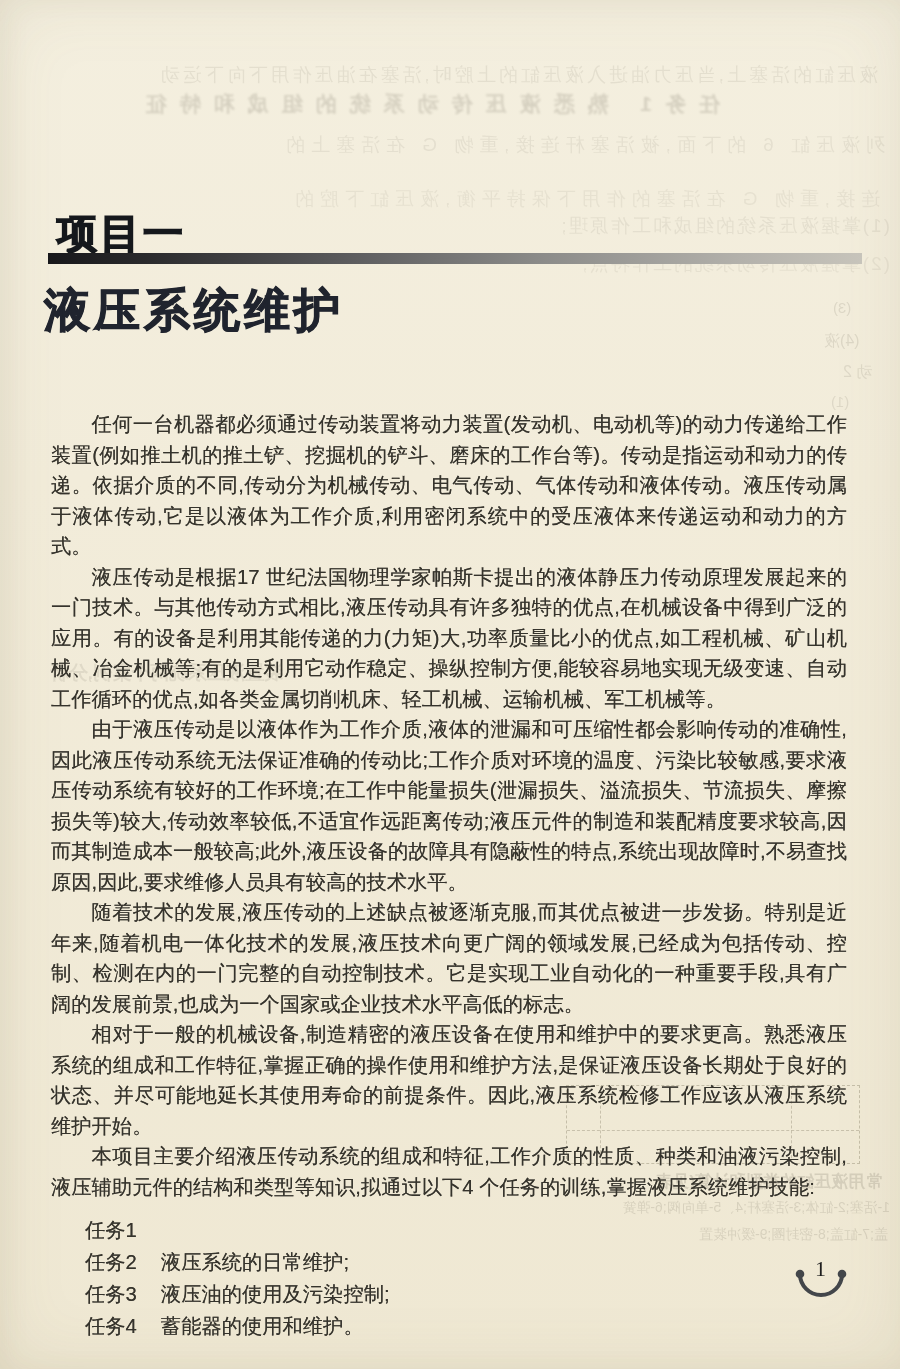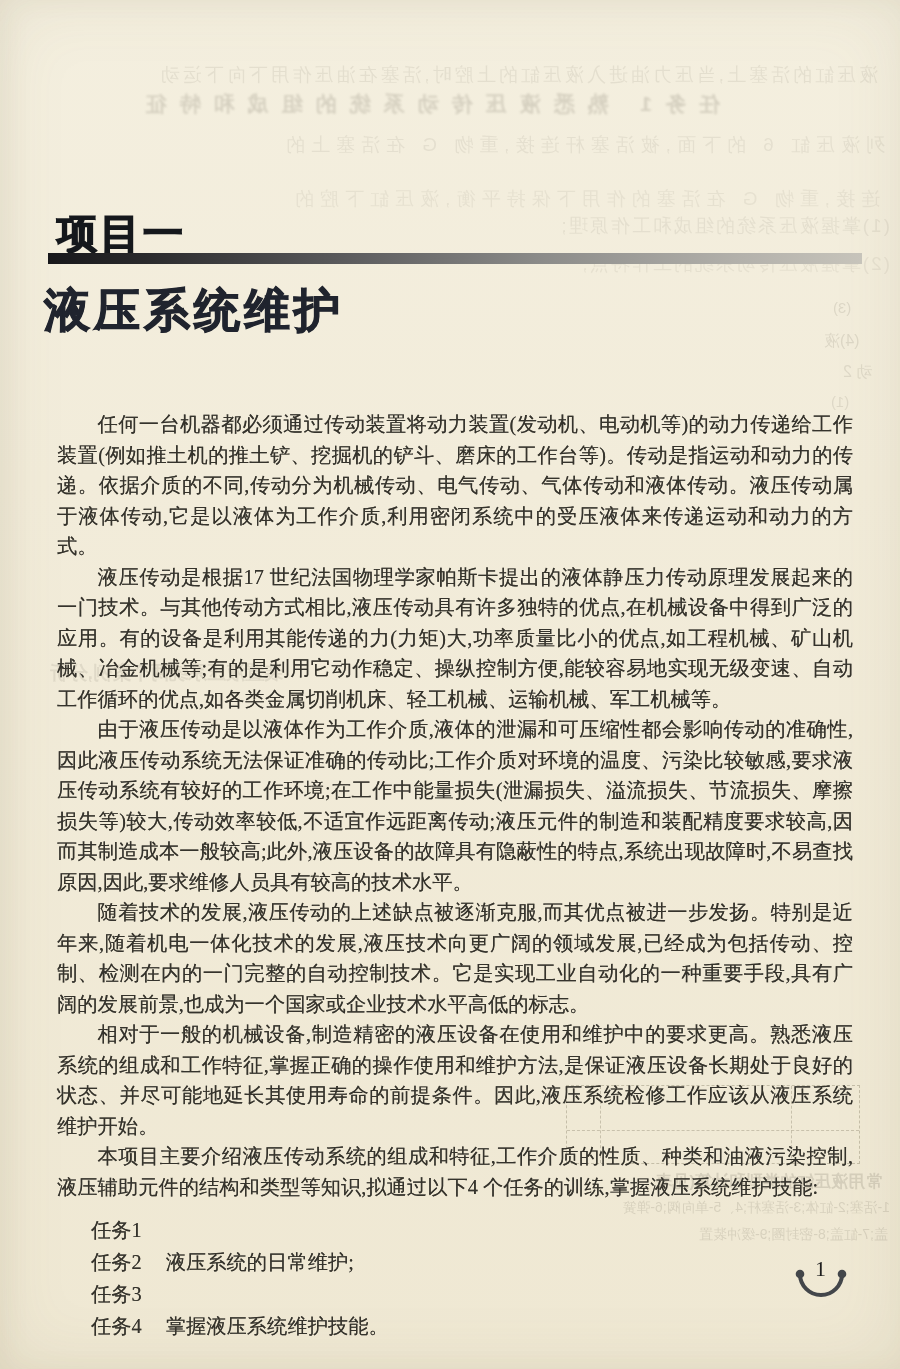--- a/index.html
+++ b/index.html
@@ -63,26 +63,25 @@
     background:linear-gradient(90deg,#17171a 0%, #2a2a2c 12%, #58585a 35%, #8a8a88 60%, #b3b1ab 85%, #c7c4bb 100%);
   }
   .page-title {
     position:absolute; left:44px; top:280px;
     font-size:46px; font-weight:900; letter-spacing:4px;
     color:#20242e; -webkit-text-stroke:1px #20242e;
   }
 
   
   .body-text {
-    position:absolute; left:57px; top:409px; width:796px;
+    position:absolute; left:51px; top:409px; width:796px;
     font-size:20.3px; line-height:30.5px;
     text-align:justify; text-justify:inter-ideograph;
     color:#35332c;
     text-shadow:0 0 .4px rgba(53,51,44,.75);
-    font-family:Liberation Serif, serif;
   }
   .body-text p { margin:0; text-indent:2em; }
 
   .task-list { margin-top:12px; line-height:32px; }
   .task-row  { display:flex; padding-left:34px; }
   .task-label{ flex:0 0 auto; margin-right:24px; }
   .task-text { flex:0 0 auto; }
 
   
   .pagenum-wrap { position:absolute; left:793px; top:1256px; width:60px; height:48px; }
@@ -133,24 +132,25 @@
     <div class="task-list">
       <div class="task-row">
         <span class="task-label">任务1</span>
       </div>
       <div class="task-row">
         <span class="task-label">任务2</span>
         <span class="task-text">液压系统的日常维护;</span>
       </div>
       <div class="task-row">
         <span class="task-label">任务3</span>
+        <span class="task-text">液压油的使用及污染控制;</span>
       </div>
       <div class="task-row">
         <span class="task-label">任务4</span>
-        <span class="task-text">掌握液压系统维护技能。</span>
+        <span class="task-text">蓄能器的使用和维护。</span>
       </div>
     </div>
   </div>
 
   <div class="pagenum-wrap">
     <span class="pagenum">1</span>
     <svg width="56" height="34" viewBox="0 0 56 34">
       <path d="M 7 5 A 21 21 0 0 0 49 5" fill="none" stroke="#43464a" stroke-width="4" stroke-linecap="round"></path>
       <circle cx="7" cy="5" r="4.3" fill="#43464a"></circle>
       <circle cx="49" cy="5" r="4.3" fill="#43464a"></circle>

